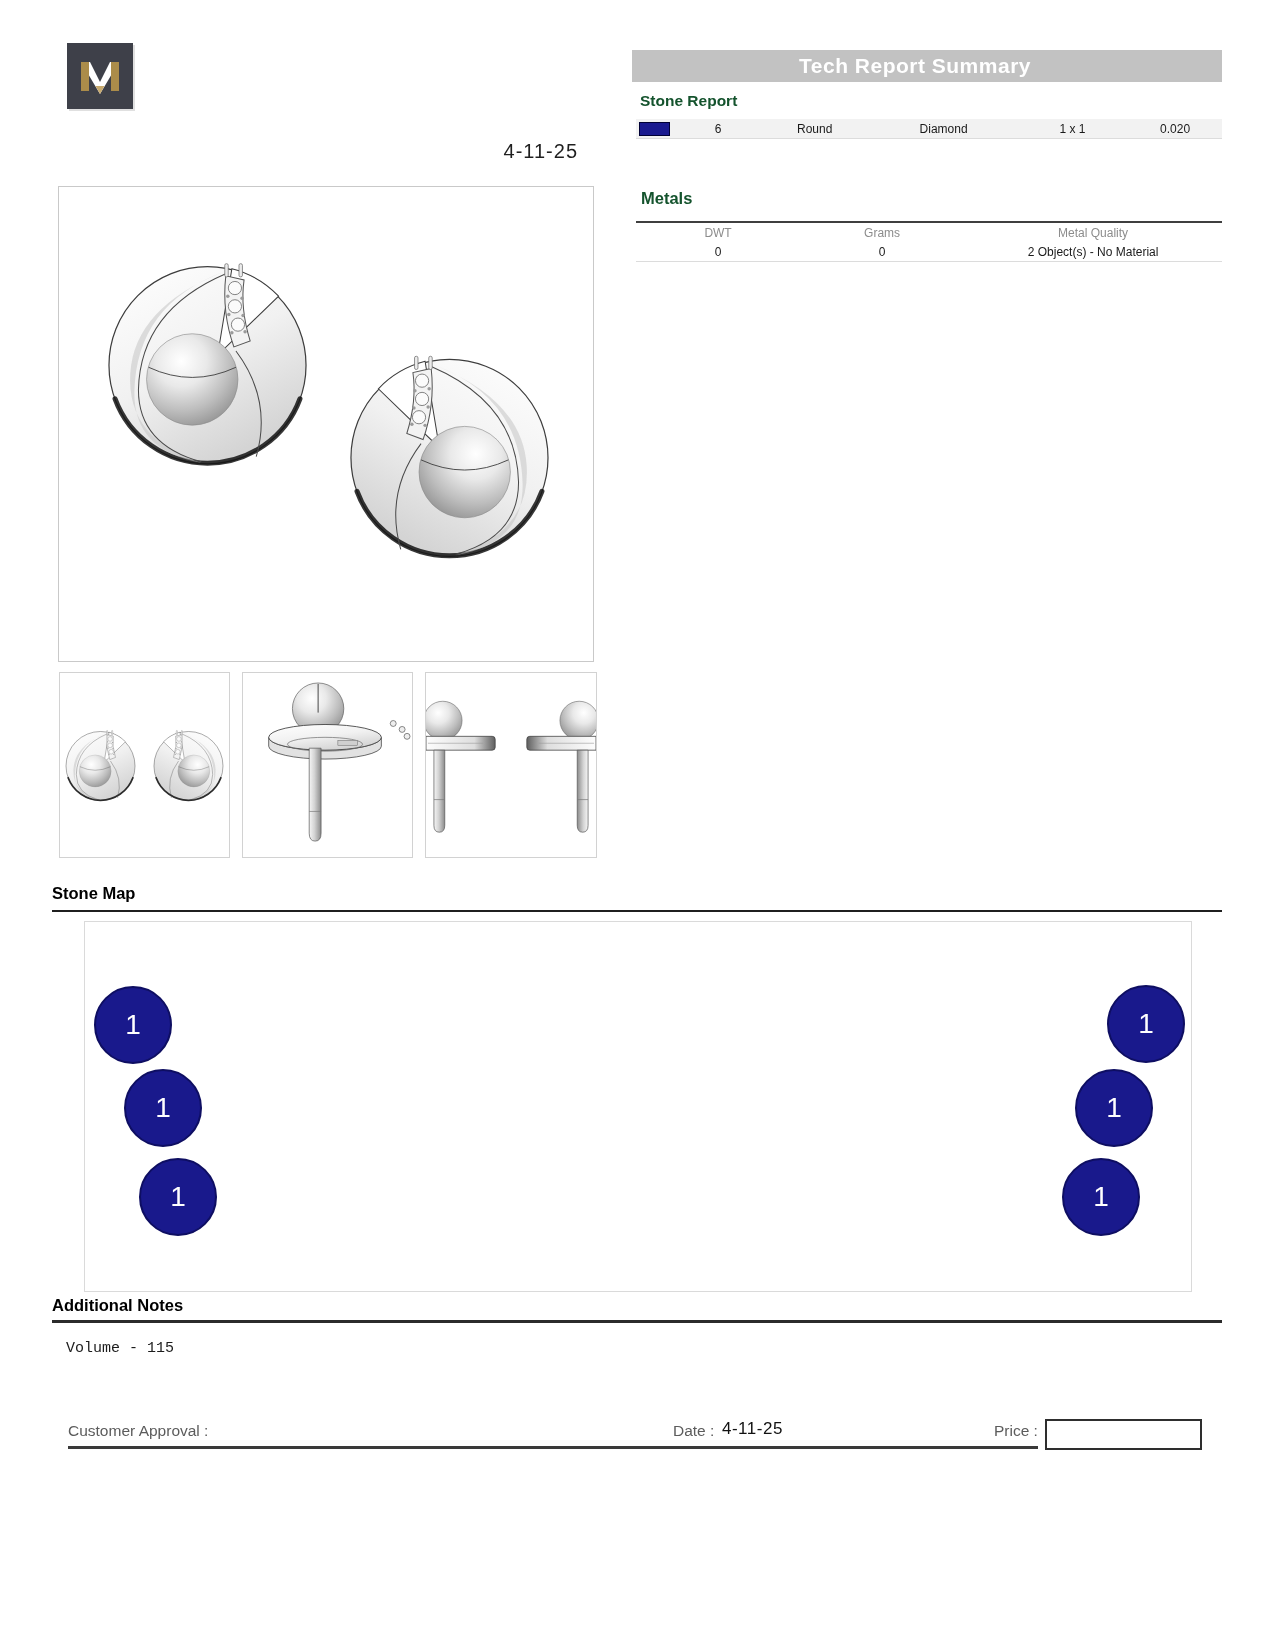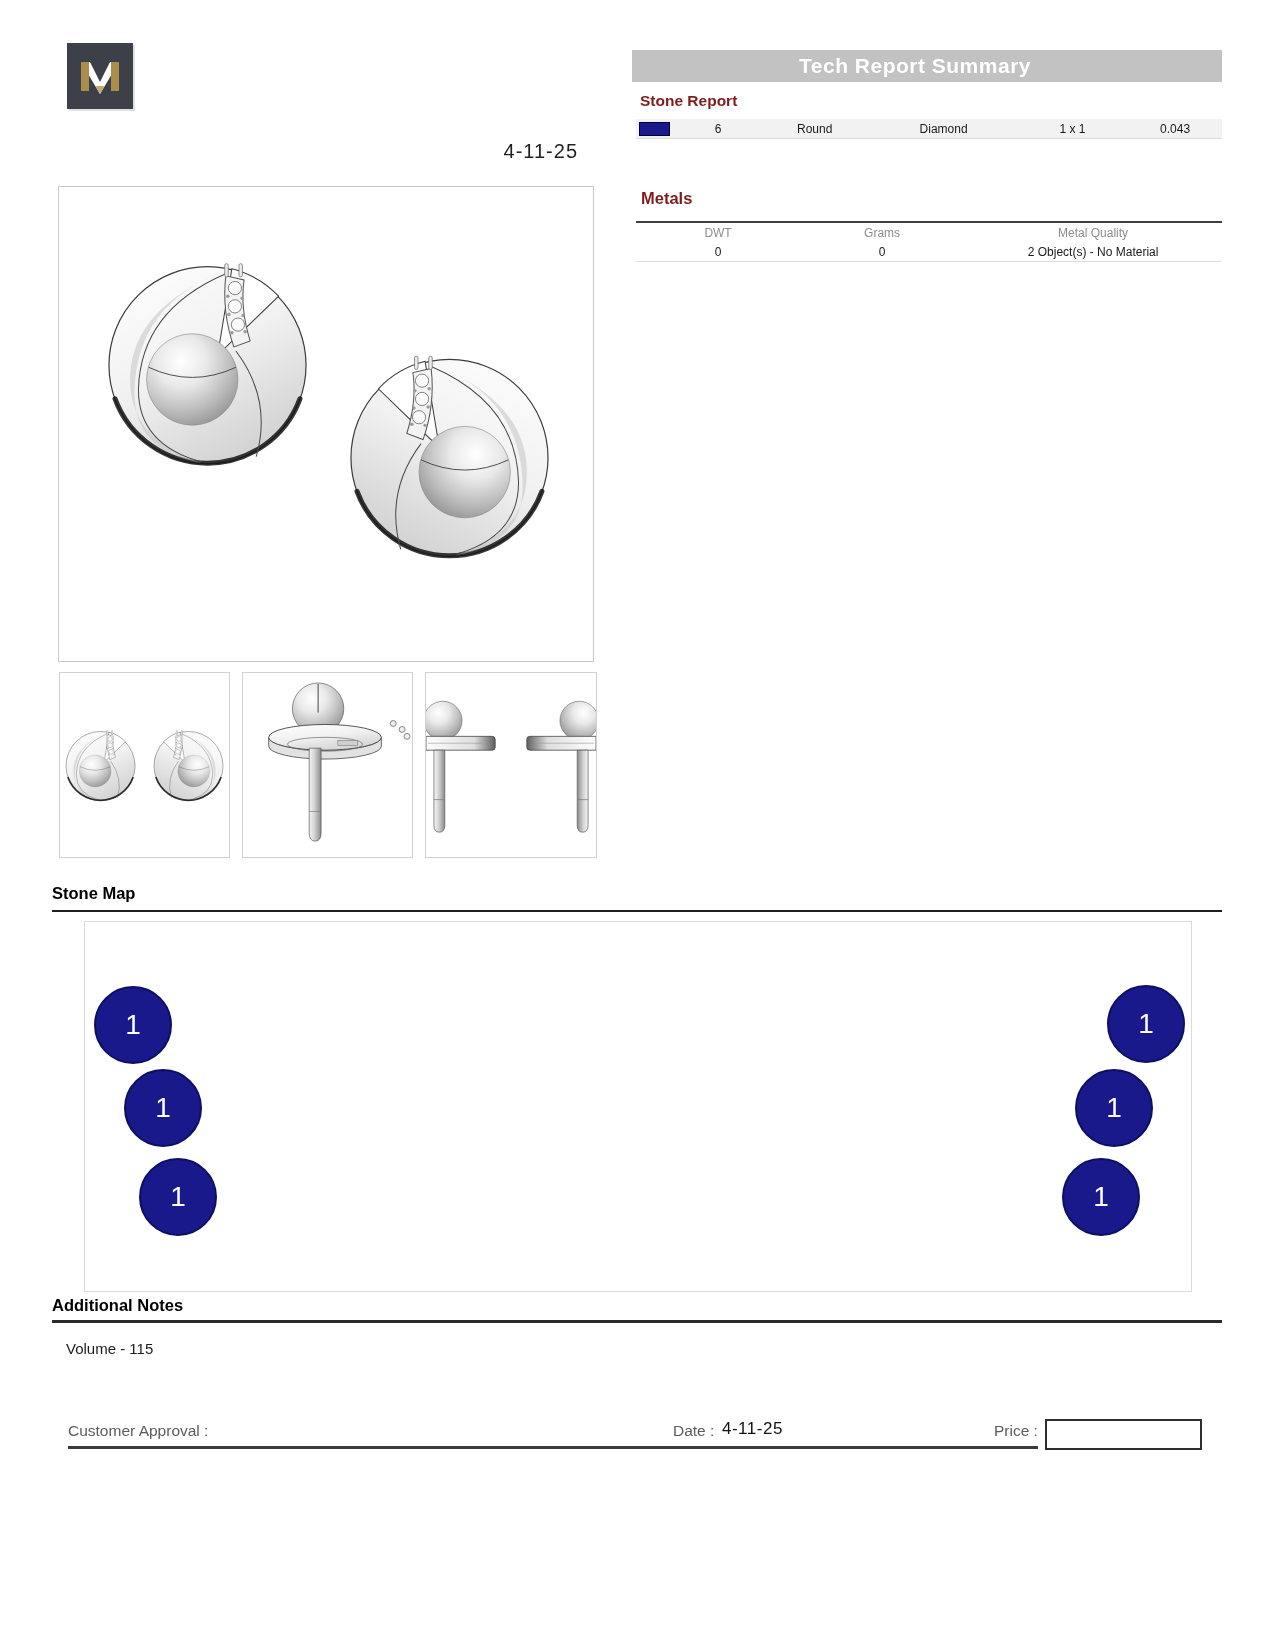--- a/index.html
+++ b/index.html
@@ -8,21 +8,21 @@
 
   
   .logo { position:absolute; left:67px; top:43px; width:66px; height:66px; box-shadow:2px 2px 0 #e0e0e0; }
 
   
   .header-bar { position:absolute; left:632px; top:50px; width:590px; height:32px;
     background:#c2c2c2; color:#ffffff; font-size:21px; font-weight:bold;
     text-align:center; line-height:32px; padding-right:24px; letter-spacing:0.5px; }
 
   
-  .sec-heading { position:absolute; color:#7f1d1d; font-size:15.5px; font-weight:bold; }
+  .sec-heading { position:absolute; color:#14532d; font-size:15.5px; font-weight:bold; }
   .big-heading { position:absolute; color:#000; font-size:16.5px; font-weight:bold; }
 
   
   .rtable { position:absolute; left:636px; width:586px; font-size:12px; color:#1a1a1a; }
   .tr { display:flex; align-items:center; }
   .th-row { border-top:2px solid #3f3f3f; height:21px; color:#8c8c8c; }
   .data-row { height:20px; border-bottom:1px solid #dcdcdc; }
   .shaded { background:#f2f2f2; }
   .td { text-align:center; }
   
@@ -48,21 +48,21 @@
   
   .rule { position:absolute; background:#1f1f1f; }
 
   
   .map-box { position:absolute; left:84px; top:921px; width:1108px; height:371px;
     border:1px solid #dadada; background:#fff; }
   .marker { position:absolute; width:78px; height:78px; border-radius:50%;
     background:#19198c; border:2px solid #0e0e62; color:#ffffff;
     display:flex; align-items:center; justify-content:center; font-size:28px; }
 
-  .note-text { position:absolute; left:66px; top:1340px; font-size:15px; color:#1c1c1c; }
+  .note-text { position:absolute; left:66px; top:1340px; font-size:15px; color:#1c1c1c;font-family:Liberation Mono, monospace; }
 
   
   .f-label { position:absolute; font-size:15.5px; color:#5c5c5c; }
   .f-date-value { position:absolute; left:722px; top:1419px; font-size:17px; color:#111; letter-spacing:0.5px; }
   .sig-line { position:absolute; left:68px; top:1446px; width:970px; height:3px; background:#3a3a3a; }
   .price-box { position:absolute; left:1045px; top:1419px; width:157px; height:31px;
     border:2px solid #2e2e2e; background:#fff; }
 </style>
 </head>
 <body>
@@ -148,21 +148,21 @@
   <div class="date-top">4-11-25</div>
 
   <div class="sec-heading" style="left:640px; top:92px;">Stone Report</div>
   <div class="rtable" style="top:119px;">
     <div class="tr data-row shaded">
       <div class="td c-sw"><span class="swatch" style="background: rgb(26, 26, 143);"></span></div>
       <div class="td c-qty">6</div>
       <div class="td c-shape">Round</div>
       <div class="td c-mat">Diamond</div>
       <div class="td c-size">1 x 1</div>
-      <div class="td c-car">0.043</div>
+      <div class="td c-car">0.020</div>
     </div>
   </div>
 
   <div class="sec-heading" style="left:641px; top:189px; font-size:16.5px;">Metals</div>
   <div class="rtable" style="top:221px;">
     <div class="tr th-row">
       <div class="td c-dwt">DWT</div>
       <div class="td c-grams">Grams</div>
       <div class="td c-qual">Metal Quality</div>
     </div>

